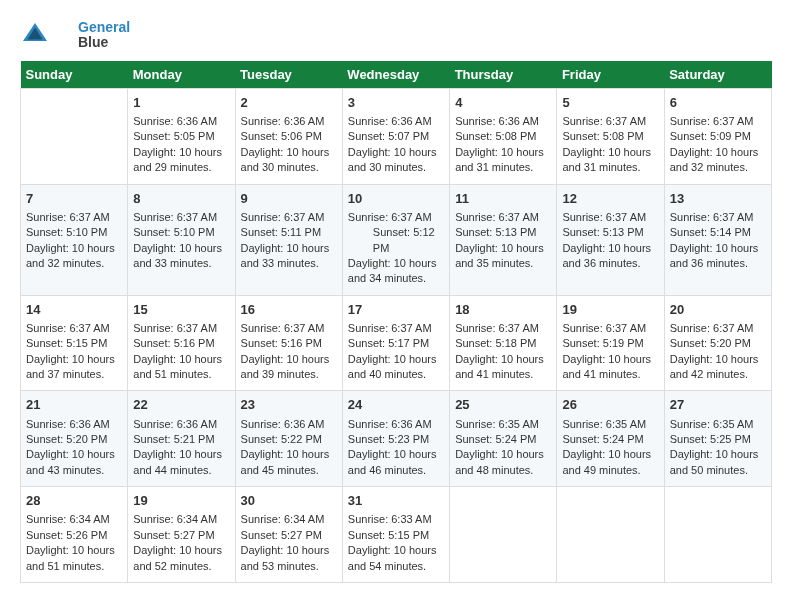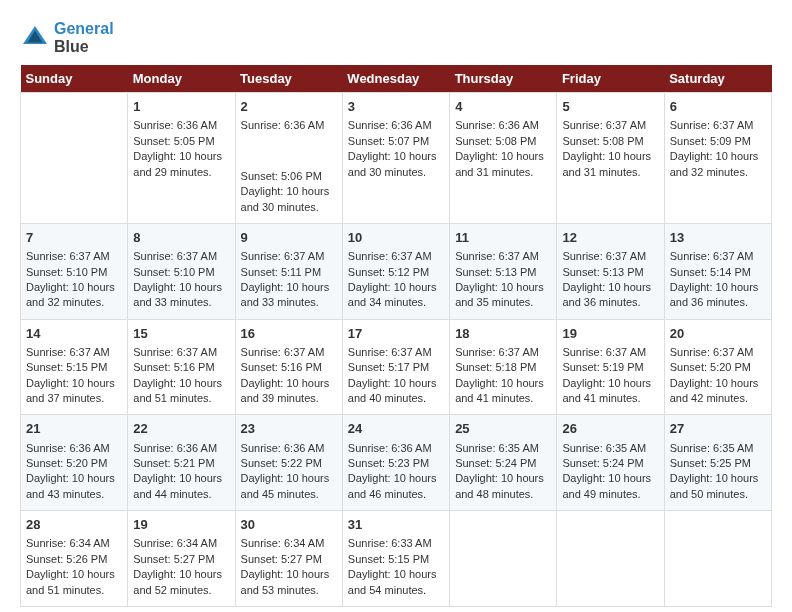--- a/index.html
+++ b/index.html
@@ -15,24 +15,25 @@
       justify-content: space-between;
       align-items: flex-start;
       margin-bottom: 10px;
     }
     .logo {
       display: flex;
       align-items: center;
       gap: 4px;
     }
     .logo-text {
-      font-size: 16px;
+      font-size: 14px;
       font-weight: bold;
       color: #1a1a2e;
       line-height: 1.1;
+      margin-left: 24px;
     }
     .logo-text span {
       color: #2e86c1;
     }
     .logo-icon {
       width: 30px;
       height: 30px;
     }
     .title-area {
       text-align: right;
@@ -45,21 +46,21 @@
     .subtitle {
       font-size: 16px;
       color: #555;
     }
     table {
       width: 100%;
       border-collapse: collapse;
       font-size: 11px;
     }
     thead tr th {
-      background-color: #7f1d1d;
+      background-color: #15803d;
       color: #fff;
       padding: 6px 5px;
       text-align: left;
       font-size: 13px;
       font-weight: bold;
     }
     tbody tr td {
       vertical-align: top;
       padding: 5px 5px 8px 5px;
       border: 1px solid #ddd;
@@ -118,21 +119,21 @@
         <td>
           <span class="day-num">1</span>
           <span style="display: block;">Sunrise: 6:36 AM</span>
           <span style="display: block;">Sunset: 5:05 PM</span>
           <span style="display: block;">Daylight: 10 hours</span>
           <span style="display: block;">and 29 minutes.</span>
         </td>
         <td>
           <span class="day-num">2</span>
           <span style="display: block;">Sunrise: 6:36 AM</span>
-          <span style="display: block; margin-top: 35px;">Sunset: 5:06 PM</span>
+          <span style="display: block;">Sunset: 5:06 PM</span>
           <span style="display: block;">Daylight: 10 hours</span>
           <span style="display: block;">and 30 minutes.</span>
         </td>
         <td>
           <span class="day-num">3</span>
           <span style="display: block;">Sunrise: 6:36 AM</span>
           <span style="display: block;">Sunset: 5:07 PM</span>
           <span style="display: block;">Daylight: 10 hours</span>
           <span style="display: block;">and 30 minutes.</span>
         </td>
@@ -176,21 +177,21 @@
         <td>
           <span class="day-num">9</span>
           <span style="display: block;">Sunrise: 6:37 AM</span>
           <span style="display: block;">Sunset: 5:11 PM</span>
           <span style="display: block;">Daylight: 10 hours</span>
           <span style="display: block;">and 33 minutes.</span>
         </td>
         <td>
           <span class="day-num">10</span>
           <span style="display: block;">Sunrise: 6:37 AM</span>
-          <span style="display: block;">Sunset: 5:12 PM</span>
+          <span style="display: block; margin-left: 25px;">Sunset: 5:12 PM</span>
           <span style="display: block;">Daylight: 10 hours</span>
           <span style="display: block;">and 34 minutes.</span>
         </td>
         <td>
           <span class="day-num">11</span>
           <span style="display: block;">Sunrise: 6:37 AM</span>
           <span style="display: block;">Sunset: 5:13 PM</span>
           <span style="display: block;">Daylight: 10 hours</span>
           <span style="display: block;">and 35 minutes.</span>
         </td>

